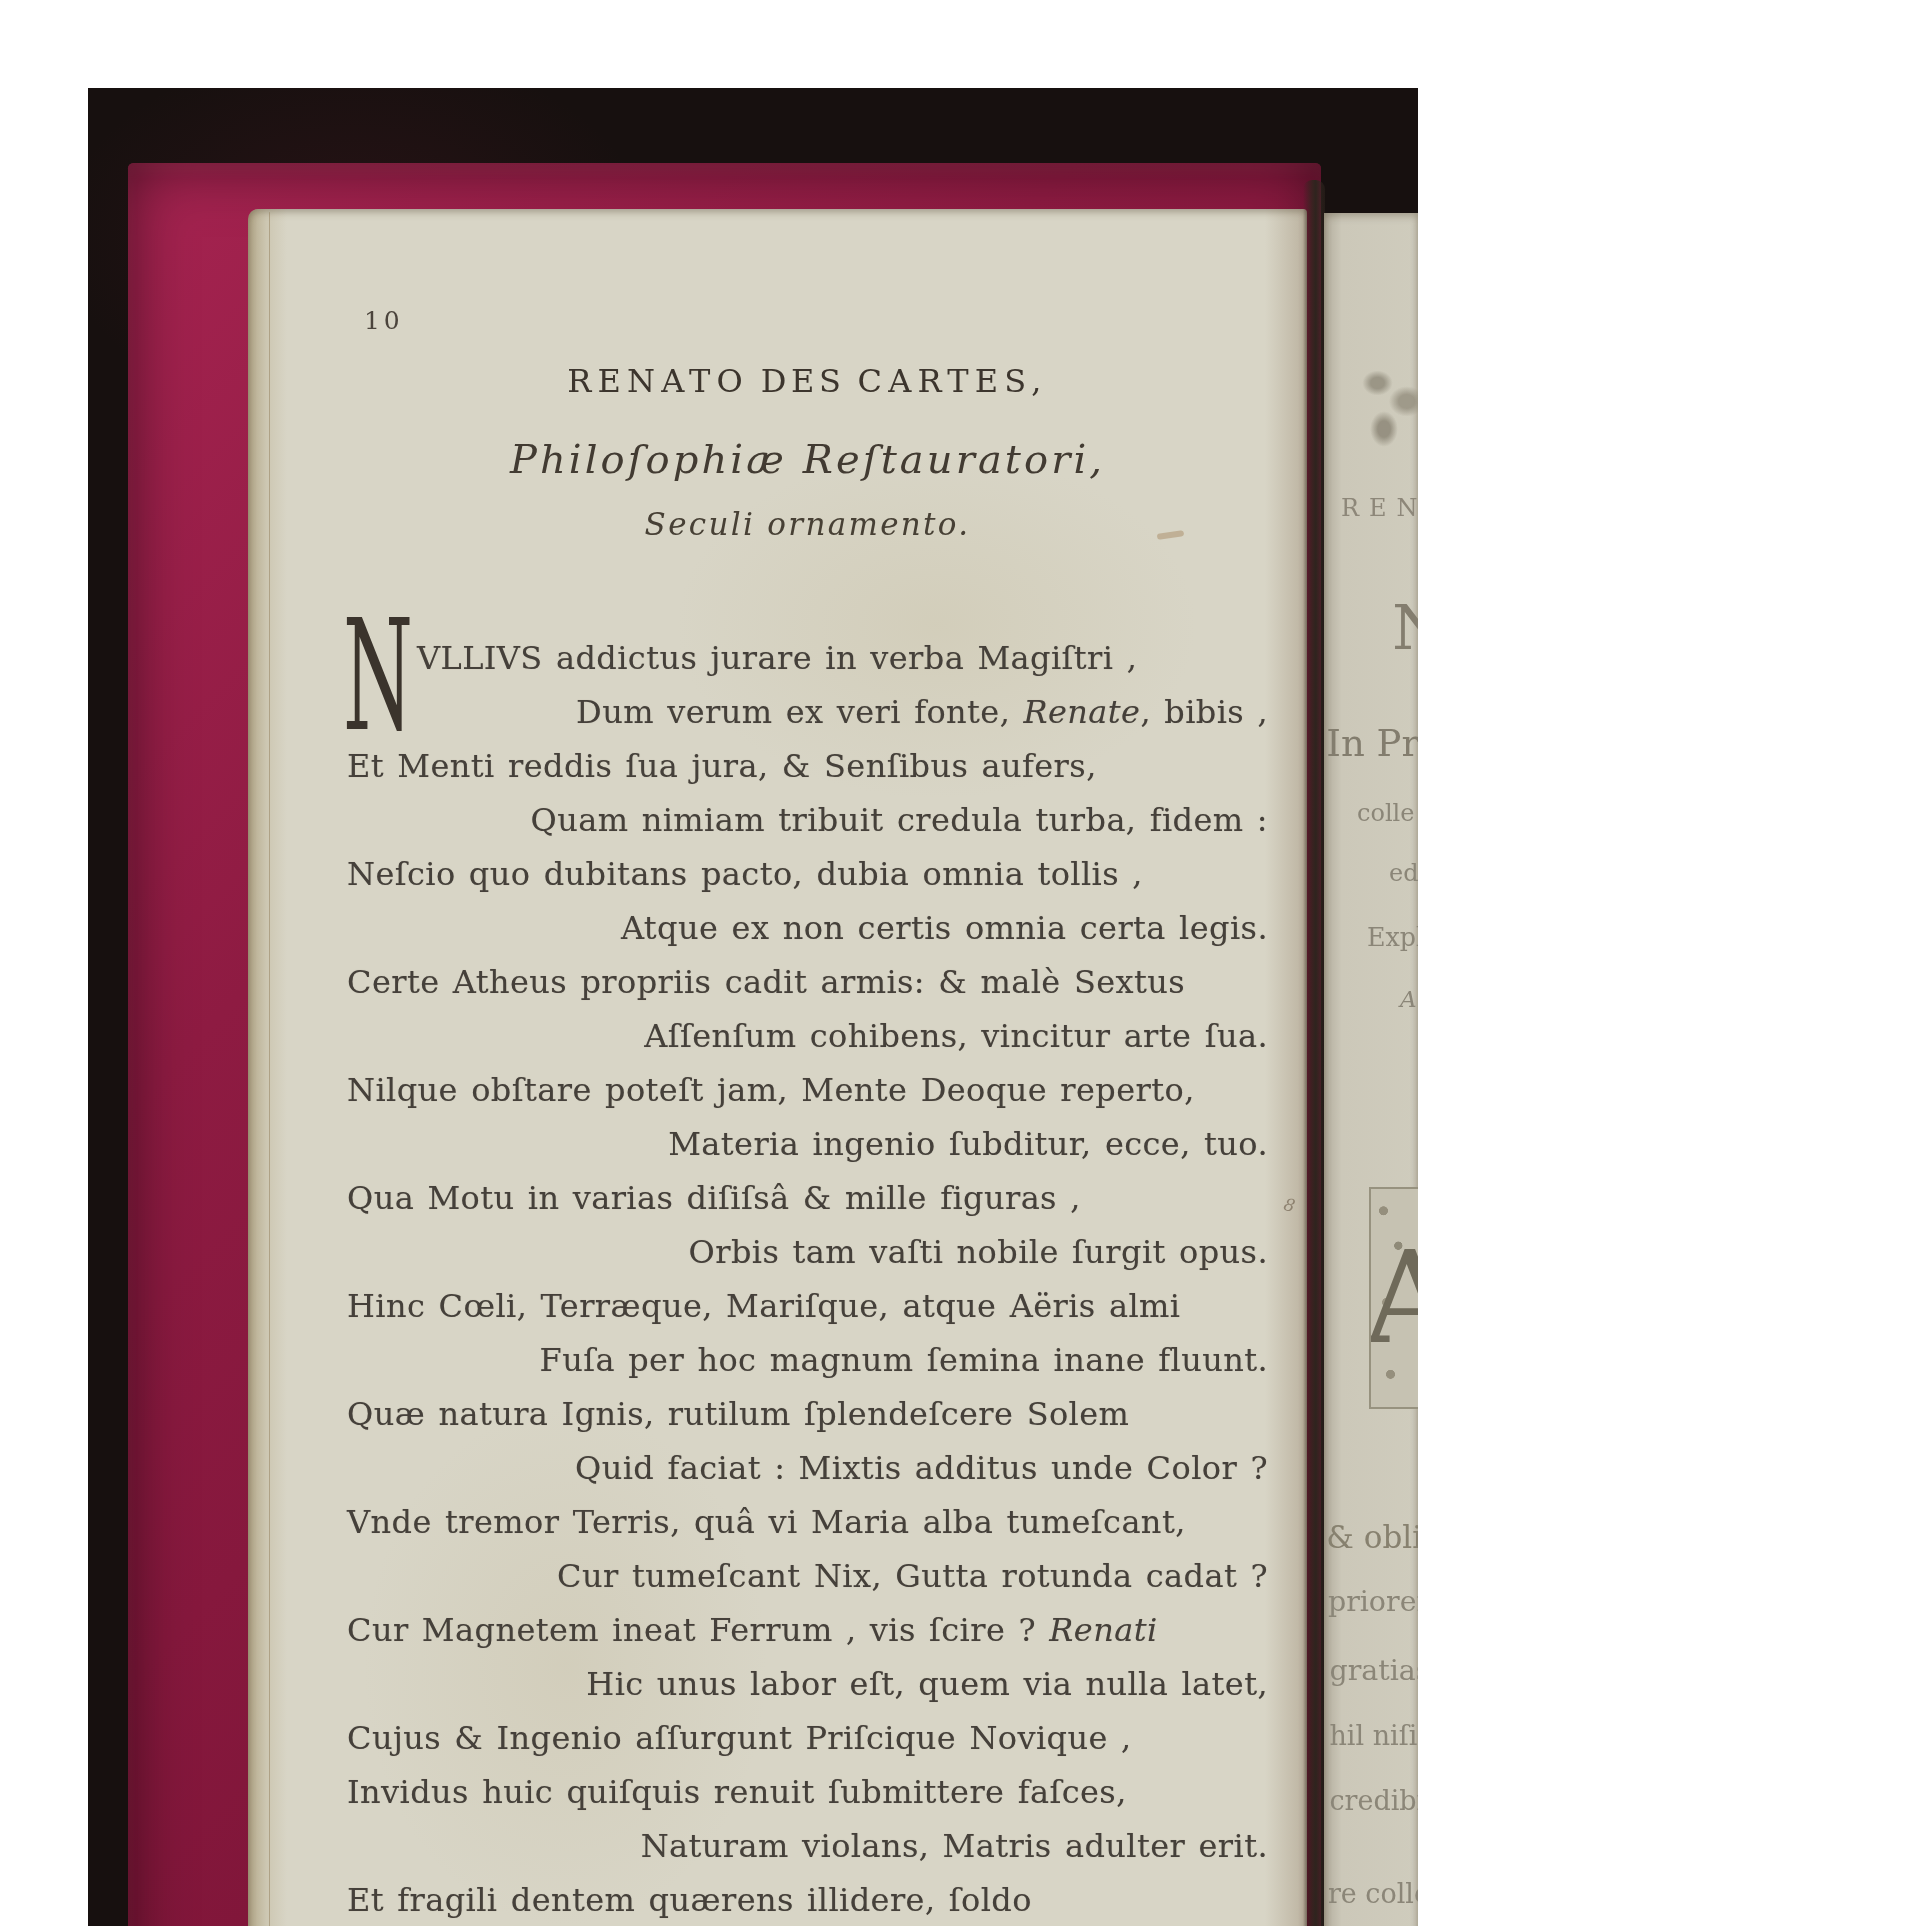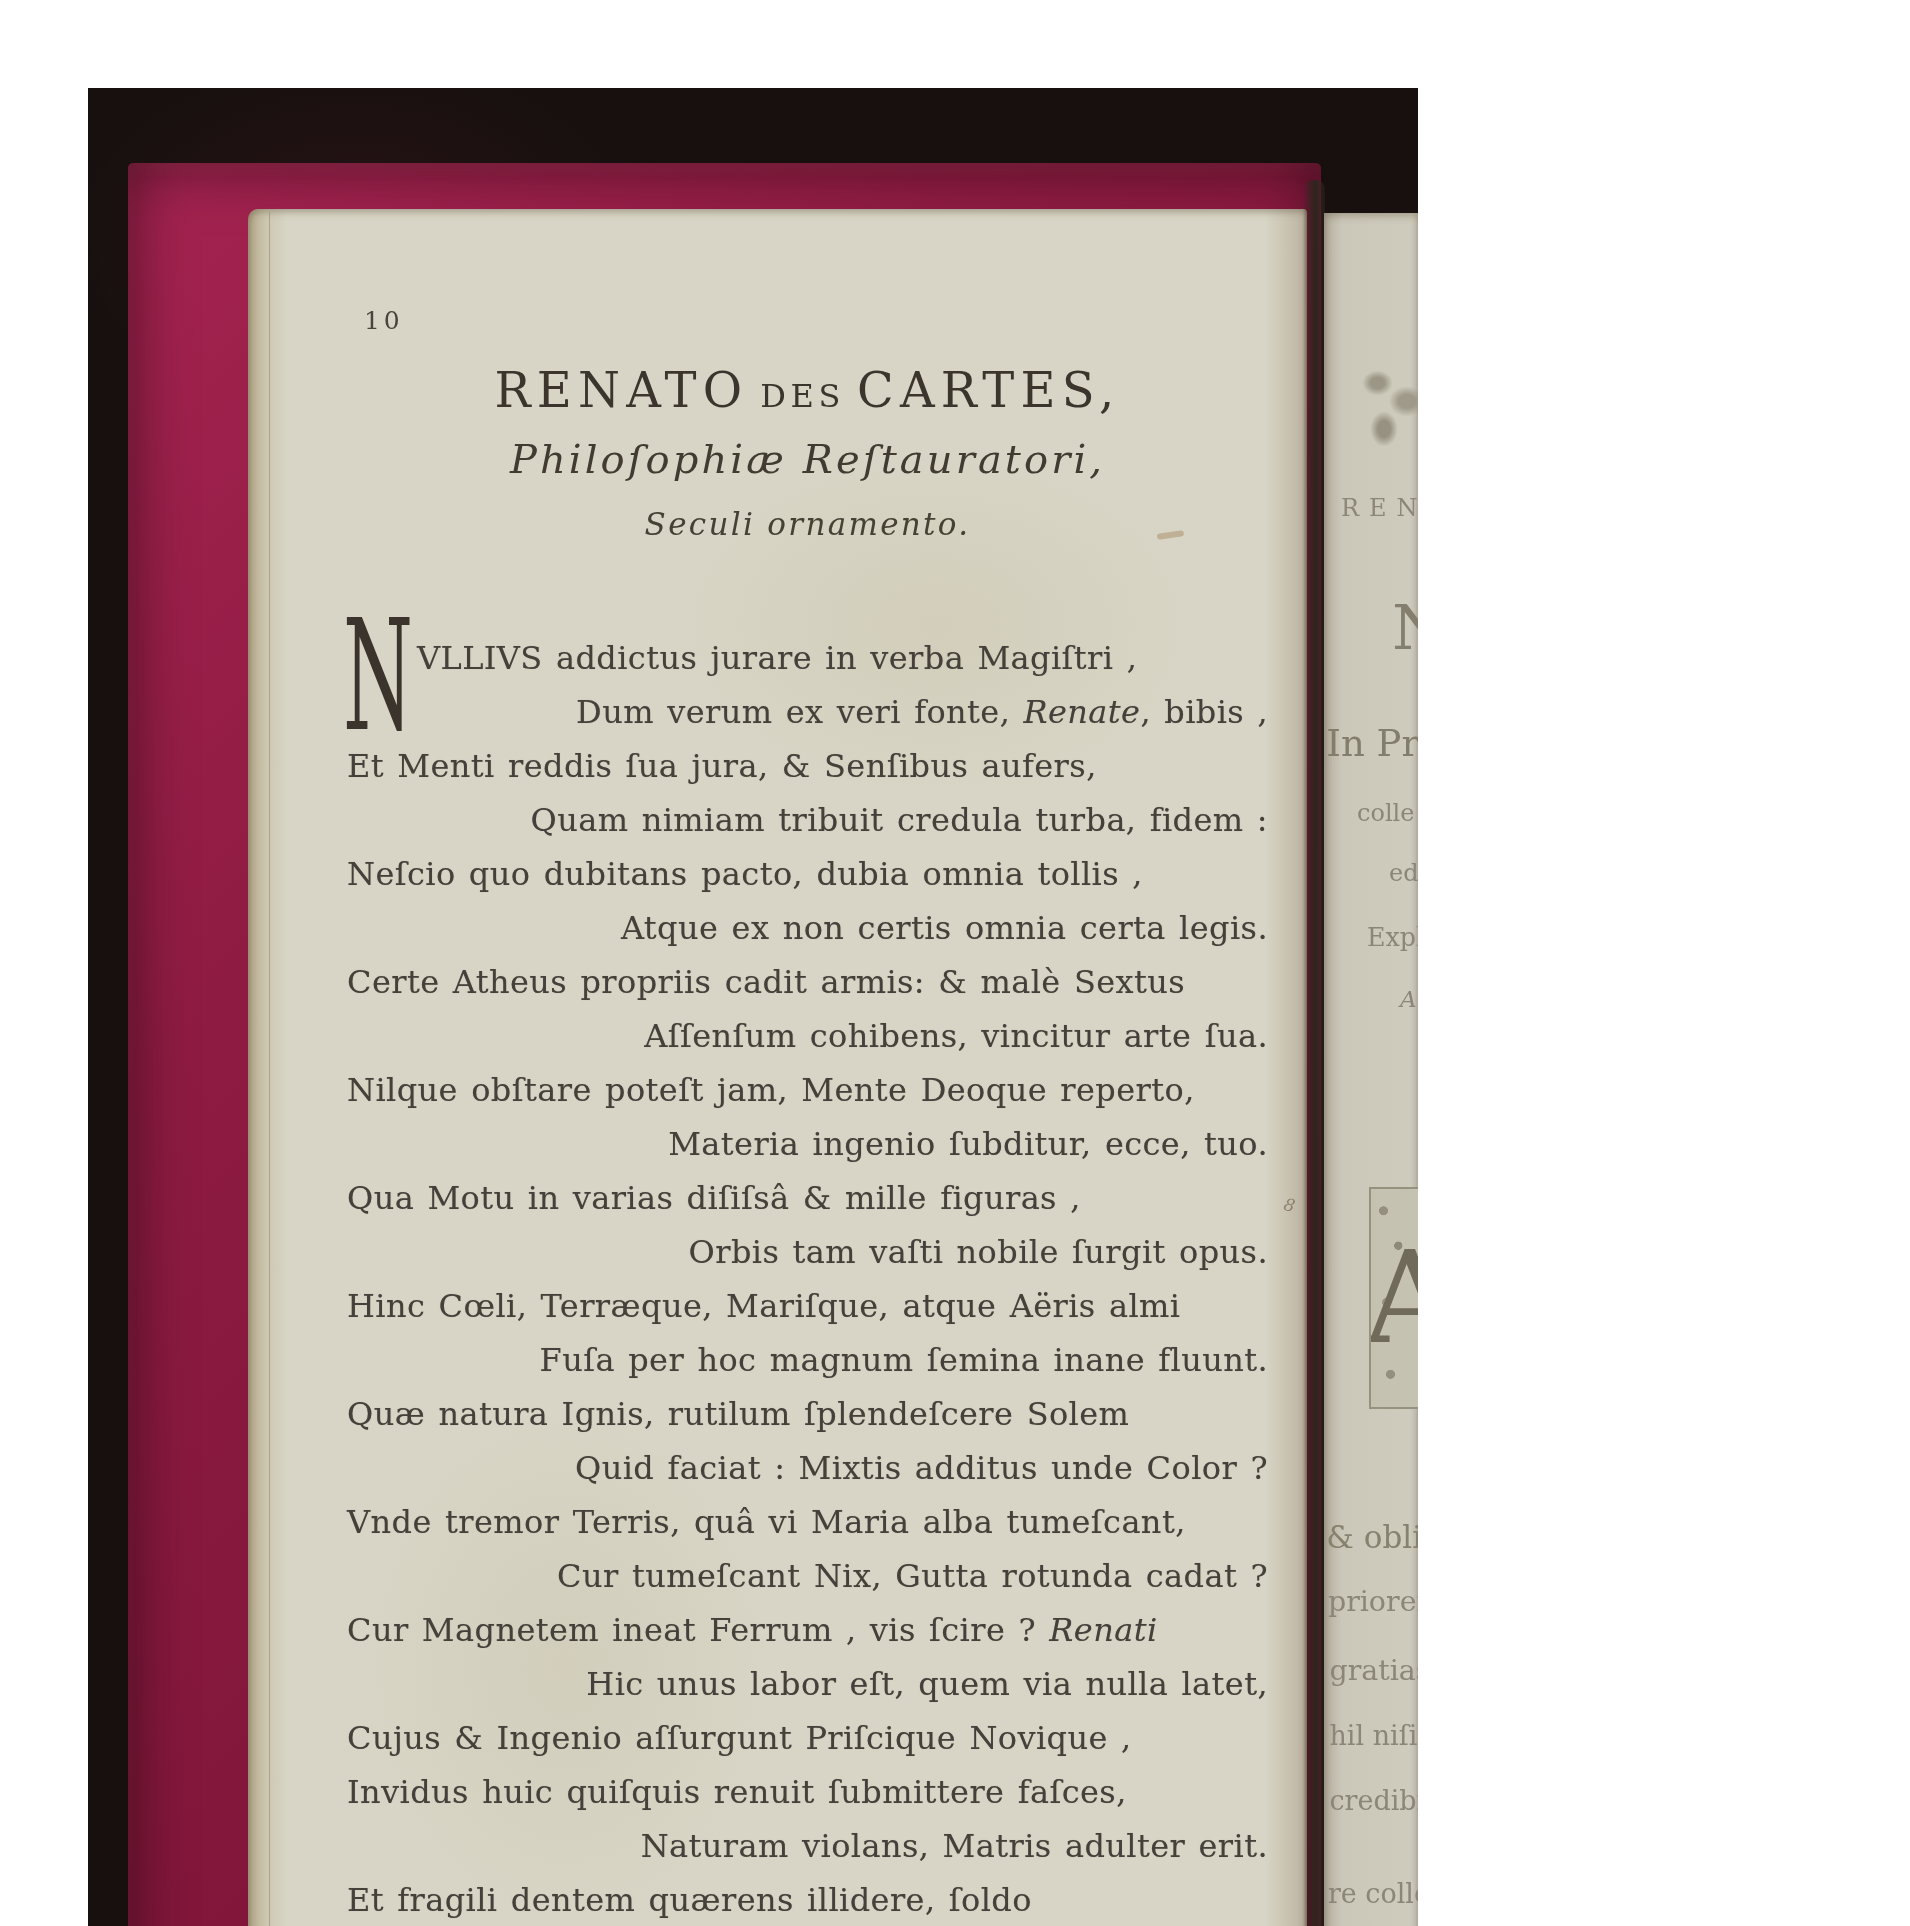--- a/index.html
+++ b/index.html
@@ -31,21 +31,21 @@
     border-radius:10px 3.9px 3.9px 8.5px;
     box-shadow:inset 0 3.5px 7.7px rgba(90,75,55,.35), inset 0 -4.6px 8.5px rgba(90,75,55,.30);}
   .page-left::after{content:"";position:absolute;left:21px;top:3.1px;bottom:3.9px;width:1.2px;
     background:rgba(150,130,95,.55);border-radius:1.2px;}
 
   .folio{position:absolute;left:116px;top:97px;font-size:25px;letter-spacing:3.9px;color:#4b443c;}
 
   .textcol{position:absolute;left:99px;top:0;width:921px;height:100%;}
 
   .title-line{position:absolute;left:0;width:100%;top:153px;text-align:center;color:#3c352d;white-space:nowrap;}
-  .title-line .big{font-size:48px;letter-spacing:6.2px;text-align:center;}
+  .title-line .big{font-size:32px;letter-spacing:6.2px;text-align:center;}
   .title-line .small{font-size:32px;letter-spacing:4.6px;margin:16px 10px;}
   .subtitle1{position:absolute;left:0;width:100%;top:227px;text-align:center;
     font-style:italic;font-size:40px;letter-spacing:3.1px;color:#423b32;white-space:nowrap;}
   .subtitle2{position:absolute;left:0;width:100%;top:297px;text-align:center;
     font-style:italic;font-size:31px;letter-spacing:2.3px;color:#474035;white-space:nowrap;}
 
   .poem{position:absolute;left:0;top:422px;width:100%;color:#45403a;}
   .dropcap{position:absolute;left:-3.9px;top:-32px;font-size:154px;line-height:1;
     transform:scaleX(.52);transform-origin:left top;color:#3b342c;}
   .pline{height:54px;line-height:54px;font-size:32px;white-space:nowrap;letter-spacing:0.4px;word-spacing:2.7px;

